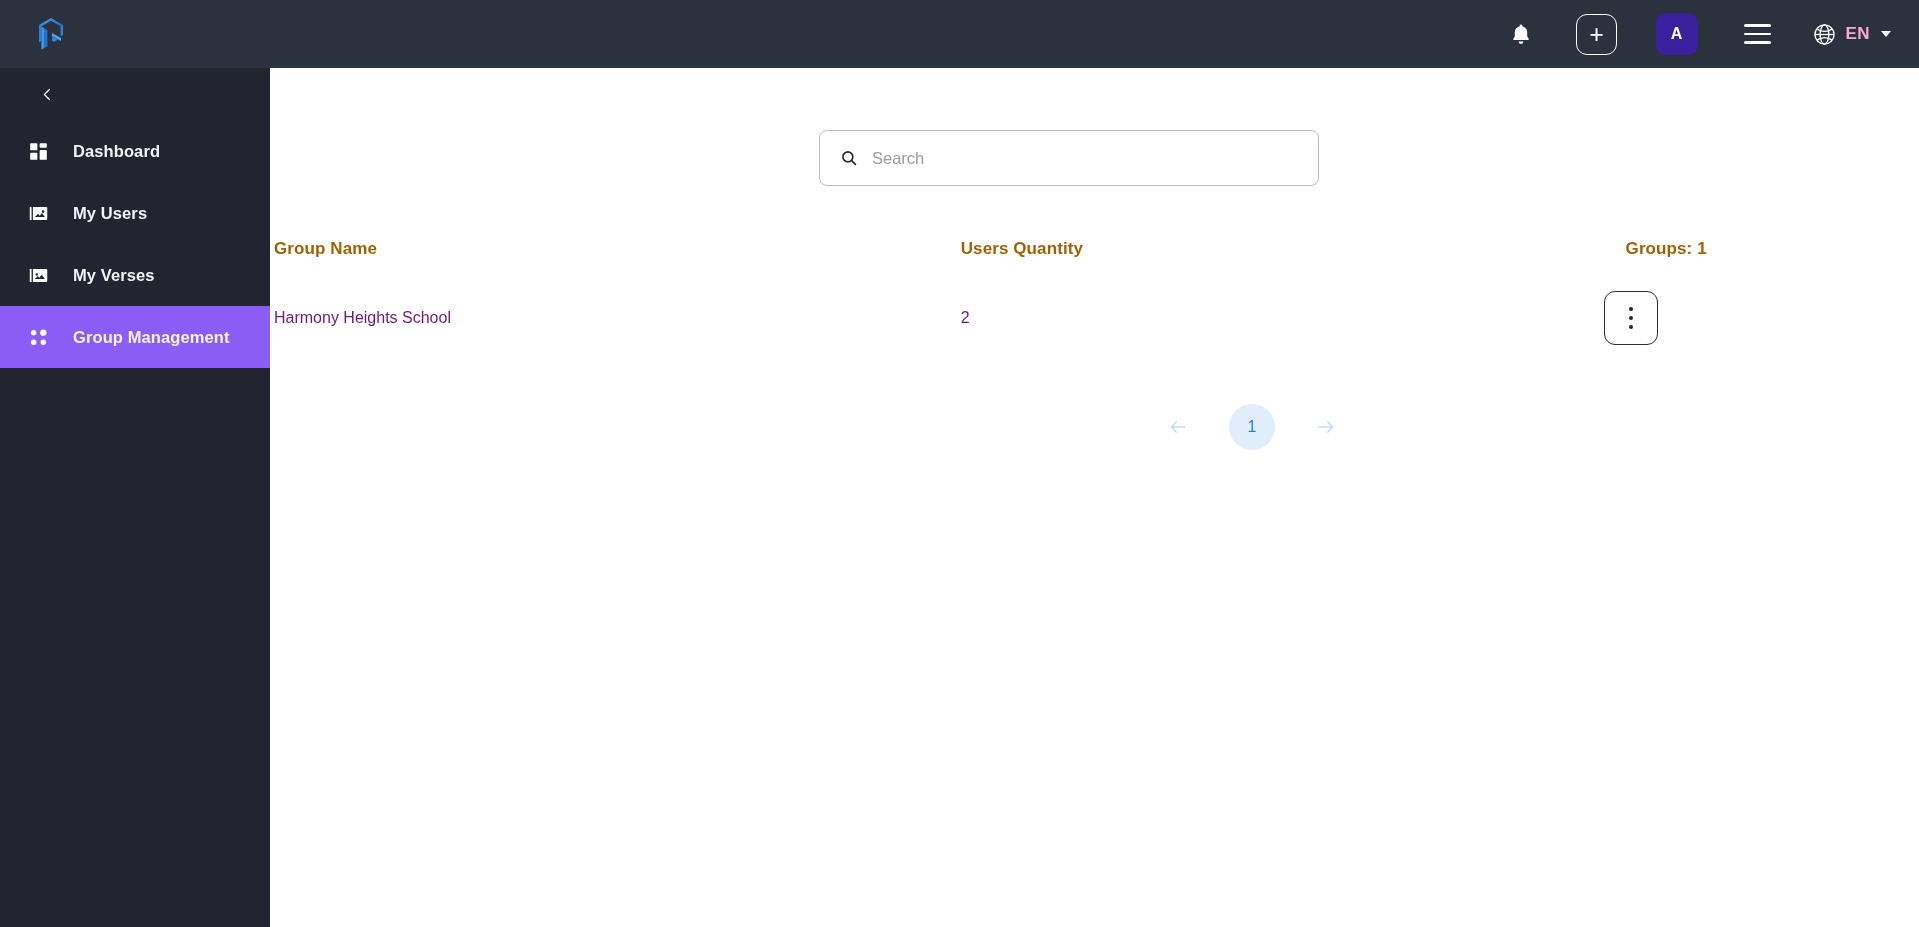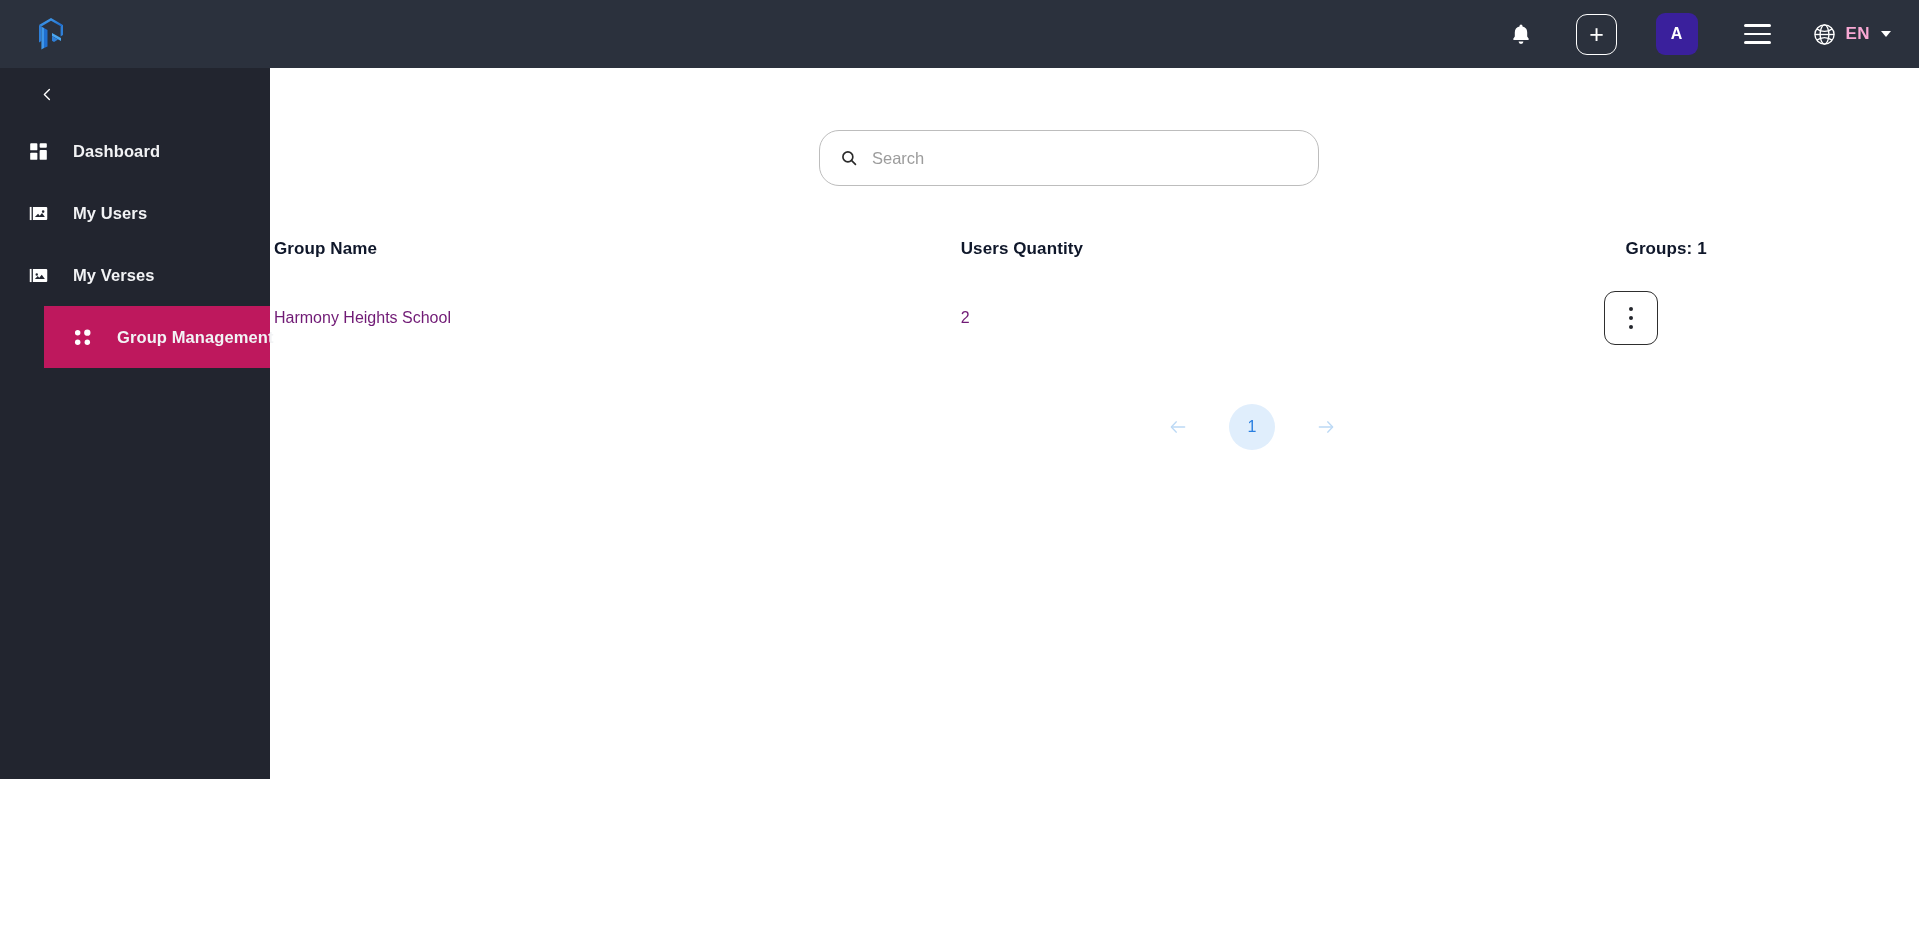--- a/index.html
+++ b/index.html
@@ -103,21 +103,21 @@
     border-right: 5.5px solid transparent;
     border-top: 6px solid #ffffff;
     margin-left: 2px;
   }
 
   
   .sidebar {
     position: absolute;
     top: 68px; left: 0;
     width: 270px;
-    height: 711px;
+    height: 859px;
     background: #22252f;
     z-index: 4;
   }
 
   .collapse-row {
     height: 52px;
     display: flex;
     align-items: center;
     padding-left: 36px;
   }
@@ -162,21 +162,21 @@
 
   .search-row {
     display: flex;
     justify-content: flex-end;
     padding: 62px 600px 0 0;
   }
   .search-box {
     width: 500px;
     height: 56px;
     border: 1.4px solid #bdbdbd;
-    border-radius: 20px;
+    border-radius: 8px;
     display: flex;
     align-items: center;
     padding: 0 20px;
     gap: 14px;
     background: #ffffff;
   }
   .search-box svg { width: 18px; height: 18px; stroke: #2a2a2a; fill: none; stroke-width: 2.2; flex: 0 0 18px; }
   .search-input {
     flex: 1;
     border: none;
@@ -199,21 +199,21 @@
   .thead { height: 42px; }
   .tbody-row { height: 96px; }
 
   .col-name   { width: 680px; padding-left: 2px; }
   .col-users  { width: 600px; margin-left: 10px; }
   .col-action { width: 360px; display: flex; align-items: center; justify-content: flex-start; }
 
   .th {
     font-size: 17px;
     font-weight: 700;
-    color: #0f172a;
+    color: #a16207;
     letter-spacing: .1px;
   }
   .td {
     font-size: 16px;
     font-weight: 400;
     color: #701a75;
   }
   .col-action.thead-cell { justify-content: flex-start; padding-left: 66px; }
   .col-action.body-cell  { justify-content: flex-start; padding-left: 44px; }
 
@@ -358,21 +358,21 @@
     <div class="nav-item">
       <span class="nav-icon">
         <svg viewBox="0 0 24 24">
             <path d="M2 4.5h2.1v15H2z"></path>
             <path d="M5.6 4.5h15.2a1.2 1.2 0 0 1 1.2 1.2v12.6a1.2 1.2 0 0 1-1.2 1.2H5.6Zm2.3 11.6h11.4l-3.6-5-2.8 3.6-1.8-2Zm2.1-6.6a1.4 1.4 0 1 0 0 2.8 1.4 1.4 0 0 0 0-2.8Z"></path>
           </svg>
       </span>
       <span class="nav-label">My Verses</span>
     </div>
 
-    <div class="nav-item active" style="background: #be185d; margin-left: 44px;">
+    <div class="nav-item active" style="background: #8b5cf6;">
       <span class="nav-icon">
         <svg viewBox="0 0 24 24">
             <circle cx="6.5" cy="6.5" r="3.1"></circle>
             <circle cx="17.5" cy="6.5" r="3.6"></circle>
             <circle cx="6.5" cy="17.5" r="3.1"></circle>
             <circle cx="17.5" cy="17.5" r="3.1"></circle>
           </svg>
       </span>
       <span class="nav-label">Group Management</span>
     </div>

